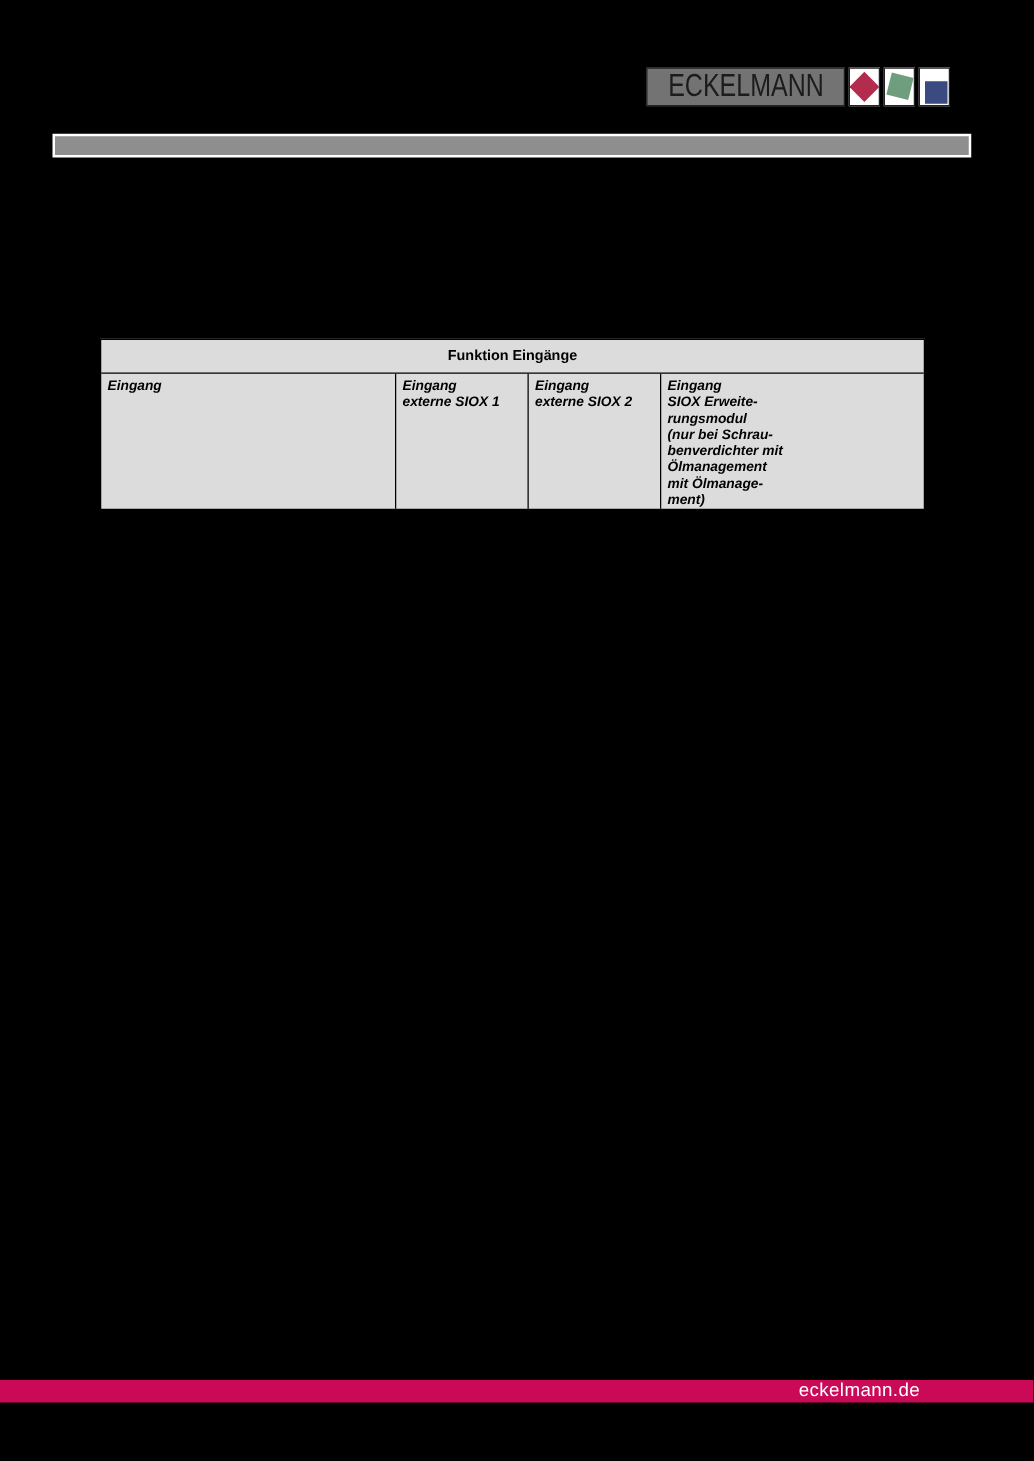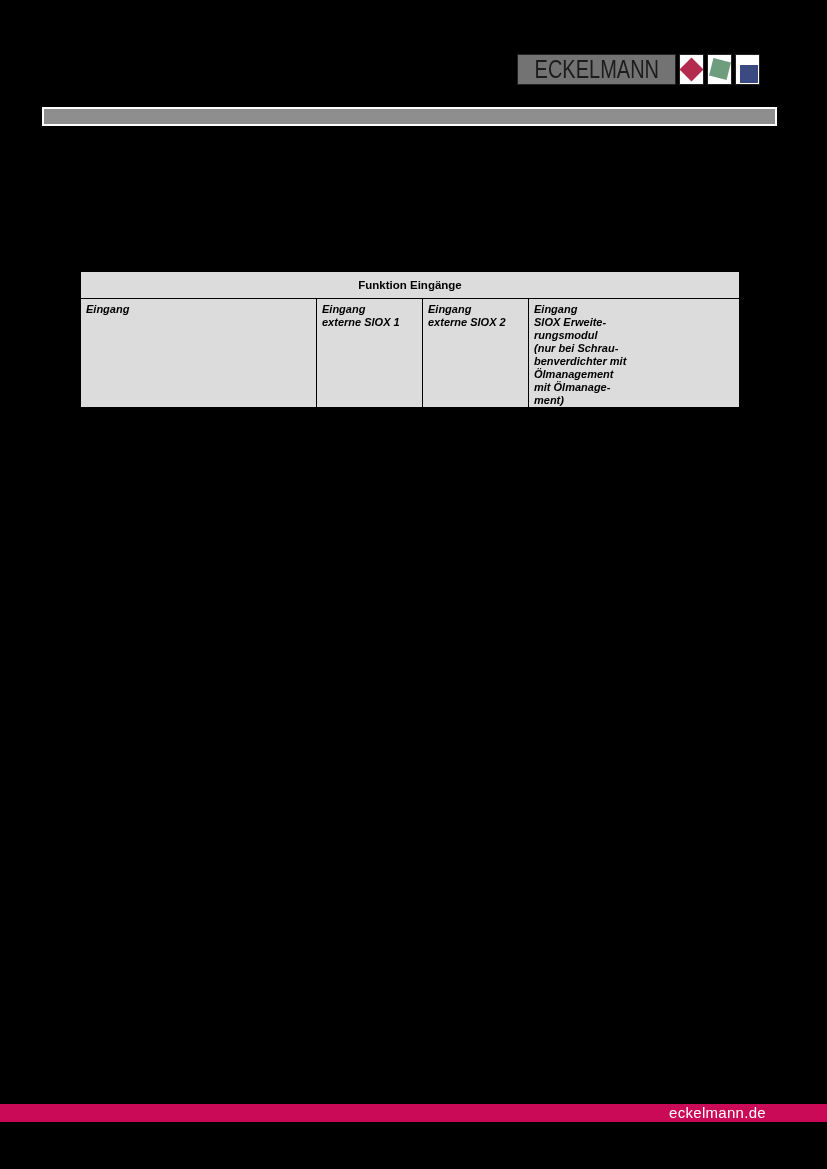--- a/index.html
+++ b/index.html
@@ -85,21 +85,21 @@
   .c1 { width: 106px; border-left: 1px solid #000; }
   .c2 { width: 106px; border-left: 1px solid #000; }
   .c3 { width: 106px; border-left: 1px solid #000; }
   .c4 { flex: 1;      border-left: 1px solid #000; }
 
   
   .footer-bar {
     position: absolute; left: 0; top: 1104px;
     width: 827px; height: 18px;
     display: flex; align-items: center; justify-content: flex-end;
-    padding-right: 61px;
+    padding-right: 91px;
   }
   .footer-url {
     color: #fff;
     font-size: 15px;
     line-height: 18px;
     letter-spacing: 0.3px;
   }
 </style>
 </head>
 <body>

